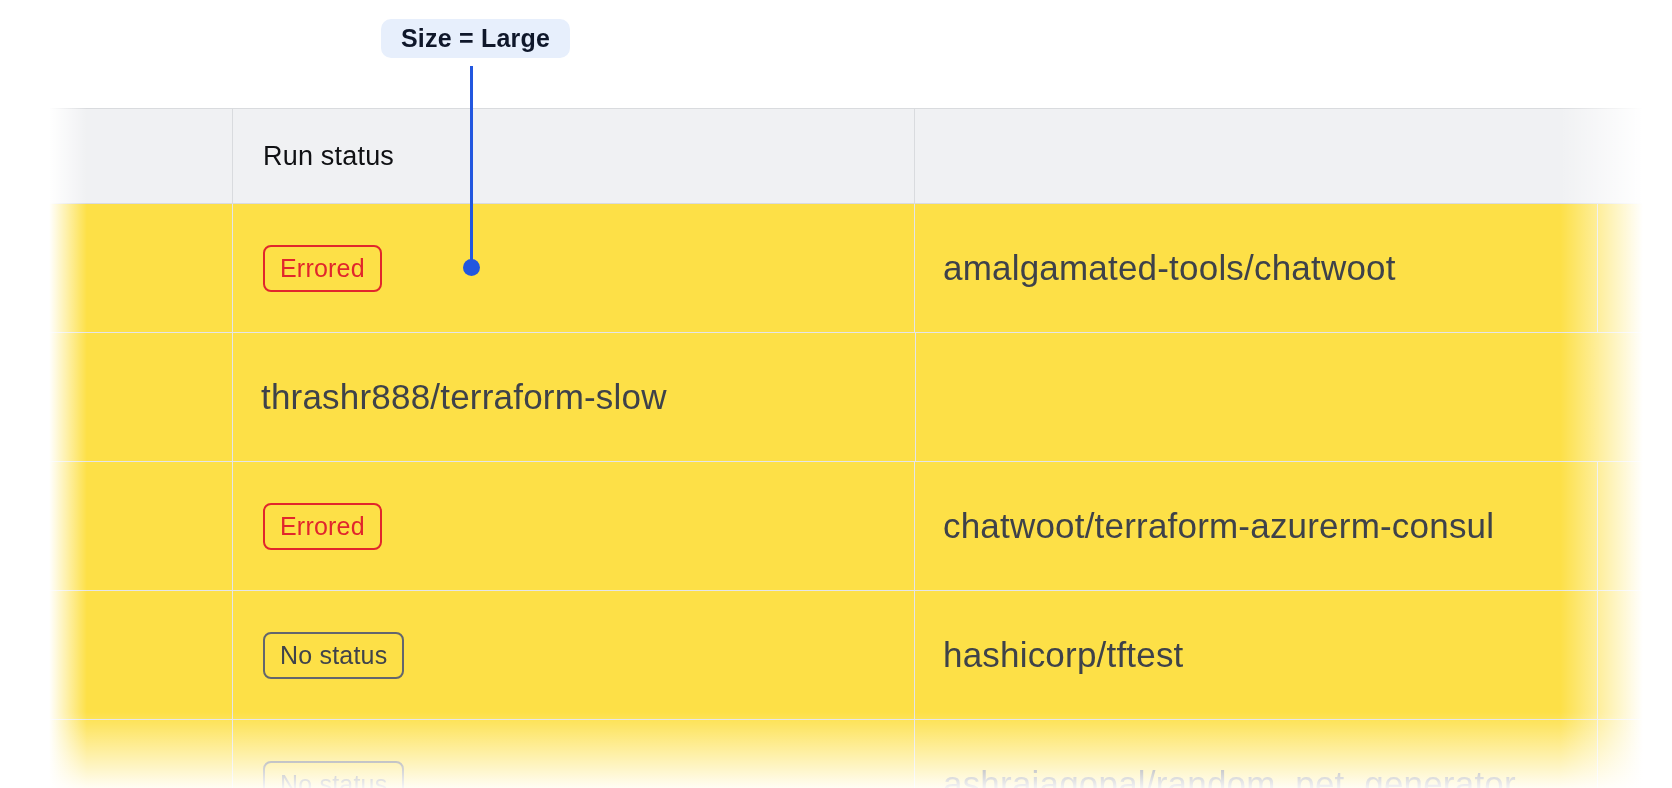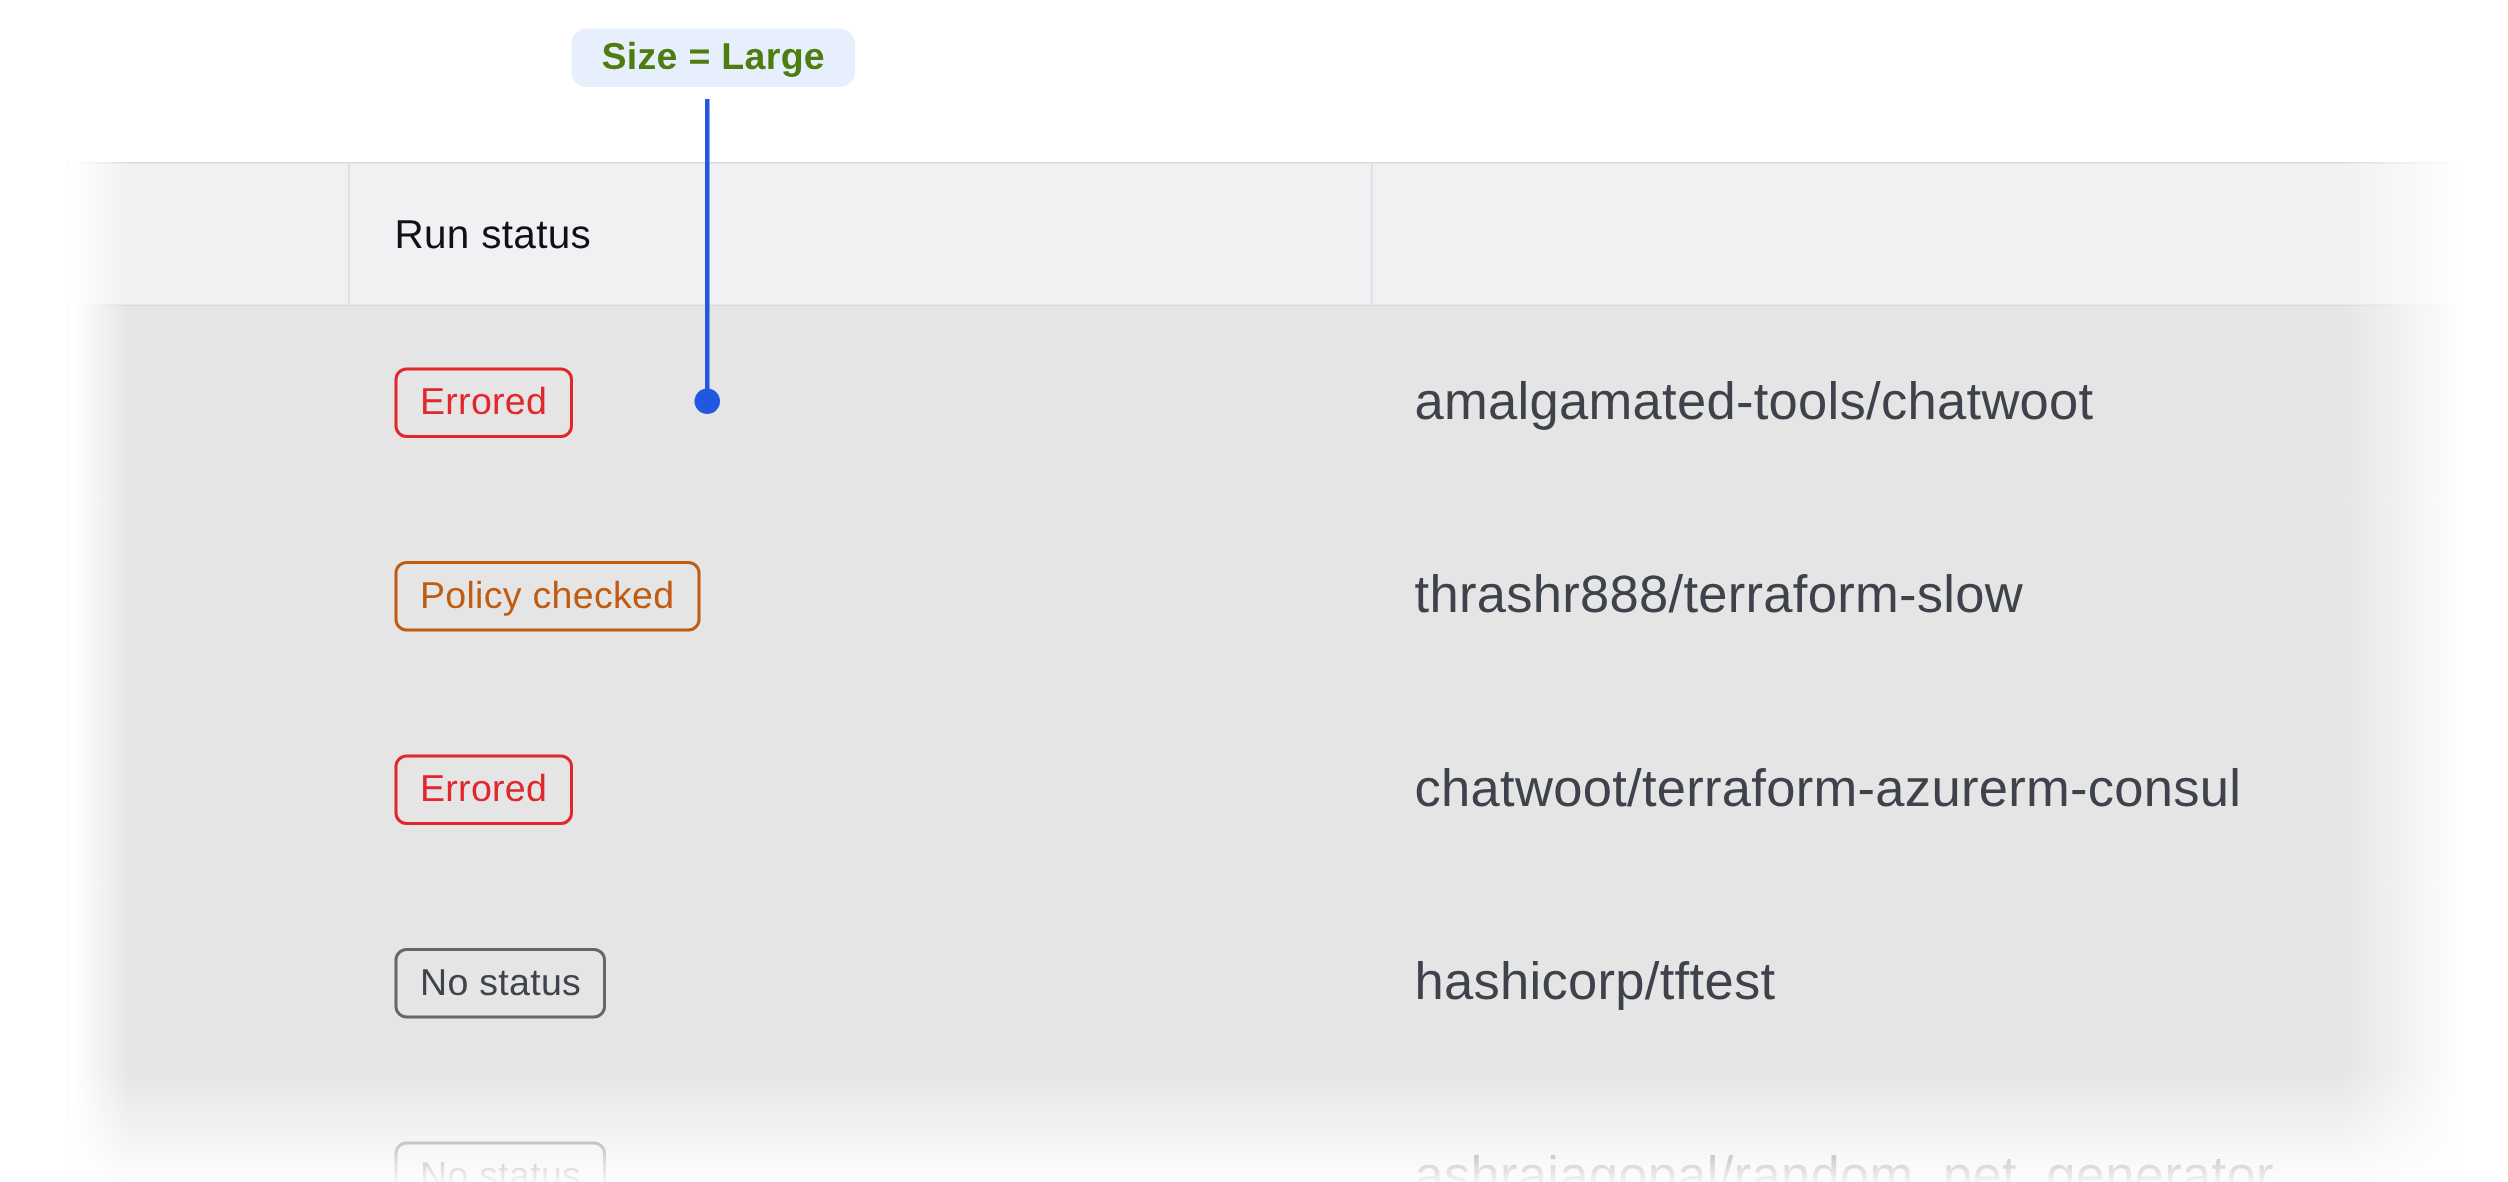--- a/index.html
+++ b/index.html
@@ -16,21 +16,21 @@
   }
   .thead .cell{border-right:1px solid #d9dbde;}
   .col0{width:188px;flex:0 0 auto;}
   .col1{width:682px;flex:0 0 auto;}
   .col2{width:683px;flex:0 0 auto;}
   .col3{flex:1 1 auto;border-right:none !important;}
   .cell{display:flex;align-items:center;box-sizing:border-box;}
   .th-label{font-size:27px;font-weight:400;color:#101114;letter-spacing:0.2px;}
   .col1.cell{padding-left:30px;}
   .col2.cell{padding-left:28px;}
-  .row{display:flex;height:128px;background:#e5e5e5;border-bottom:1px solid #e4e5e8;}
+  .row{display:flex;height:128px;background:#fde047;border-bottom:1px solid #e4e5e8;}
   .row .cell{border-right:1px solid #e4e5e8;}
   .badge{
     display:inline-flex;align-items:center;height:43px;padding:0 15px;
     border:2px solid;border-radius:8px;
     font-size:25px;font-weight:500;letter-spacing:0.2px;white-space:nowrap;
   }
   .repo{font-size:35px;color:#3e424a;letter-spacing:0.2px;white-space:nowrap;}
   
   .fade{position:absolute;z-index:5;pointer-events:none;}
   .fade-left{left:45px;top:108px;width:42px;height:680px;
@@ -44,21 +44,21 @@
     position:absolute;left:381px;top:19px;height:39px;z-index:10;
     display:flex;align-items:center;padding:0 20px;border-radius:10px;
     font-size:25px;font-weight:600;letter-spacing:0.2px;
   }
   .pointer-line{position:absolute;left:470px;top:66px;width:3px;height:194px;z-index:10;}
   .pointer-dot{position:absolute;left:463px;top:259px;width:17px;height:17px;border-radius:50%;z-index:10;}
 </style>
 </head>
 <body>
 
-<div class="pill" style="background: rgb(231, 239, 252); color: #4d7c0f;">Size = Large</div>
+<div class="pill" style="background: rgb(231, 239, 252); color: #0f172a;">Size = Large</div>
 <div class="pointer-line" style="background: rgb(34, 87, 223);"></div>
 <div class="pointer-dot" style="background: rgb(34, 87, 223);"></div>
 
 <div class="table-wrap">
   <div class="thead">
     <div class="cell col0"></div>
     <div class="cell col1">
       <span class="th-label">Run status</span>
     </div>
     <div class="cell col3"></div>
@@ -70,23 +70,20 @@
       <span class="badge" style="color: rgb(225, 38, 44); border-color: rgb(225, 38, 44);">Errored</span>
     </div>
     <div class="cell col2">
       <span class="repo">amalgamated-tools/chatwoot</span>
     </div>
     <div class="cell col3"></div>
   </div>
 
   <div class="row">
     <div class="cell col0"></div>
-    <div class="cell col1">
-      <span class="badge" style="color: rgb(192, 92, 18); border-color: rgb(192, 92, 18);">Policy checked</span>
-    </div>
     <div class="cell col2">
       <span class="repo">thrashr888/terraform-slow</span>
     </div>
     <div class="cell col3"></div>
   </div>
 
   <div class="row">
     <div class="cell col0"></div>
     <div class="cell col1">
       <span class="badge" style="color: rgb(225, 38, 44); border-color: rgb(225, 38, 44);">Errored</span>

